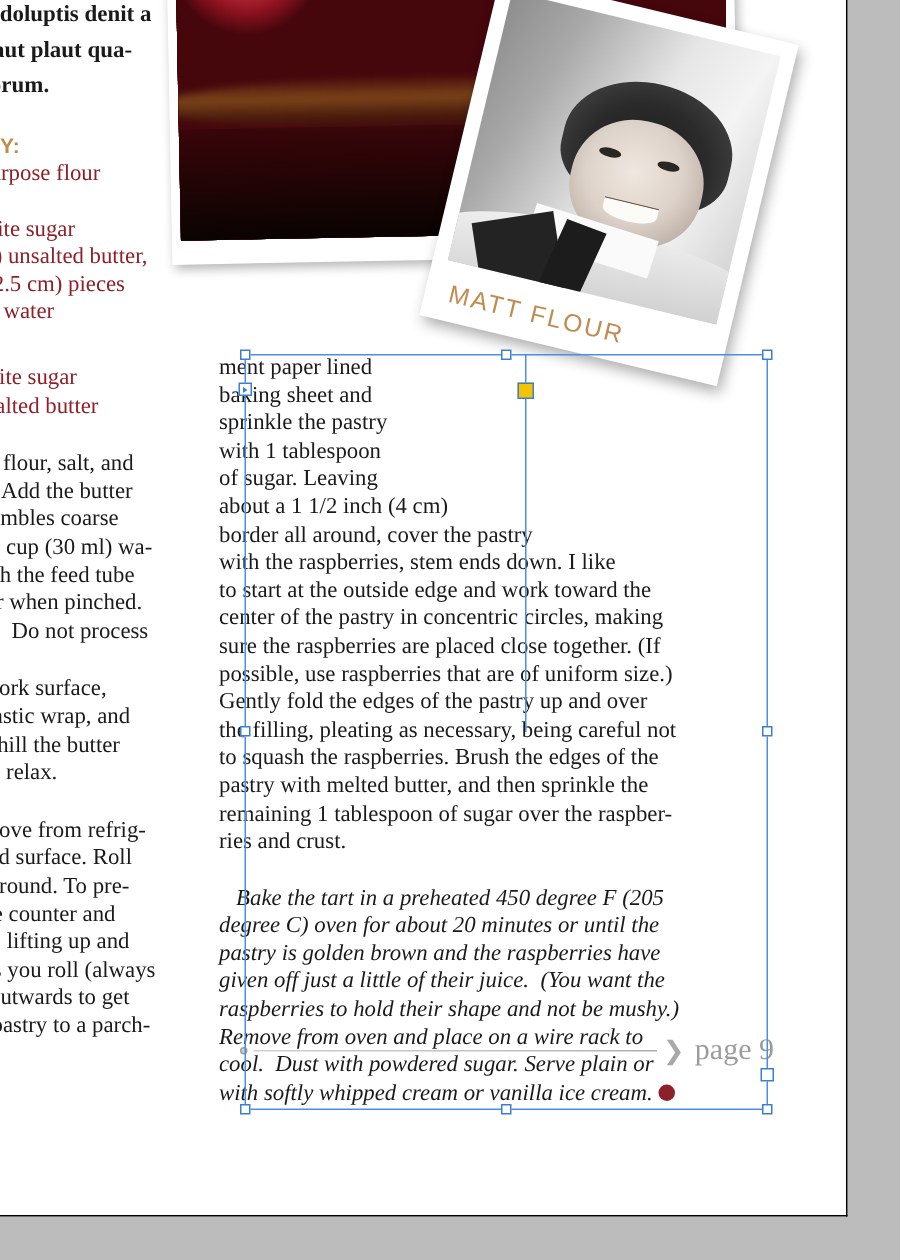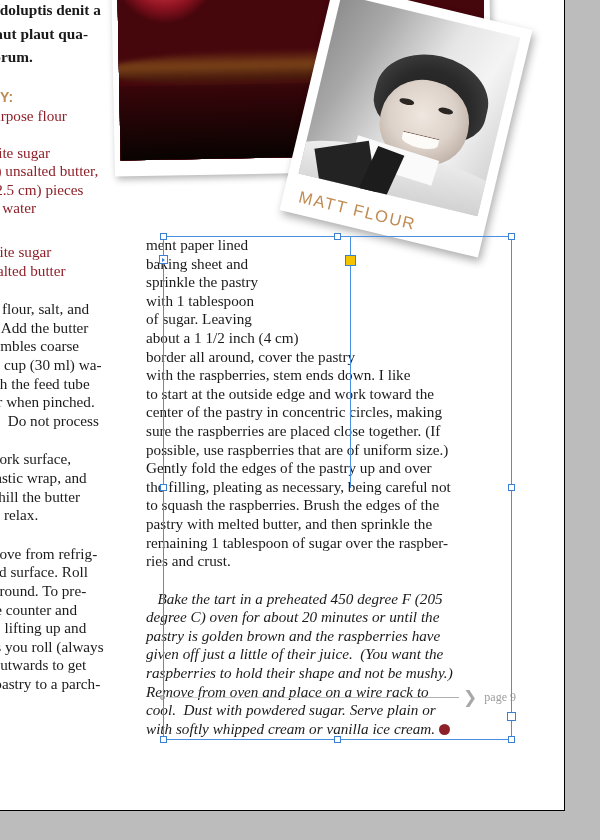--- a/index.html
+++ b/index.html
@@ -333,21 +333,21 @@
   }
   .footer-chev {
     font-family: "Liberation Sans", sans-serif;
     font-size: 17px;
     color: #a8a8a8;
     line-height: 1;
     margin-right: 7px;
   }
   .footer-page {
     font-family: "Liberation Serif", serif;
-    font-size: 12px;
+    font-size: 20px;
     color: #9c9c9c;
     white-space: nowrap;
   }
 </style>
 </head>
 <body>
 
 <div id="app">
 
   <div class="page">

